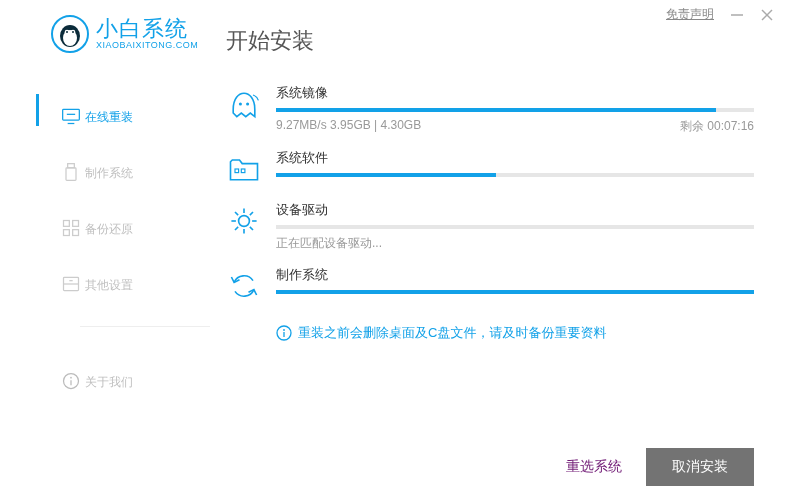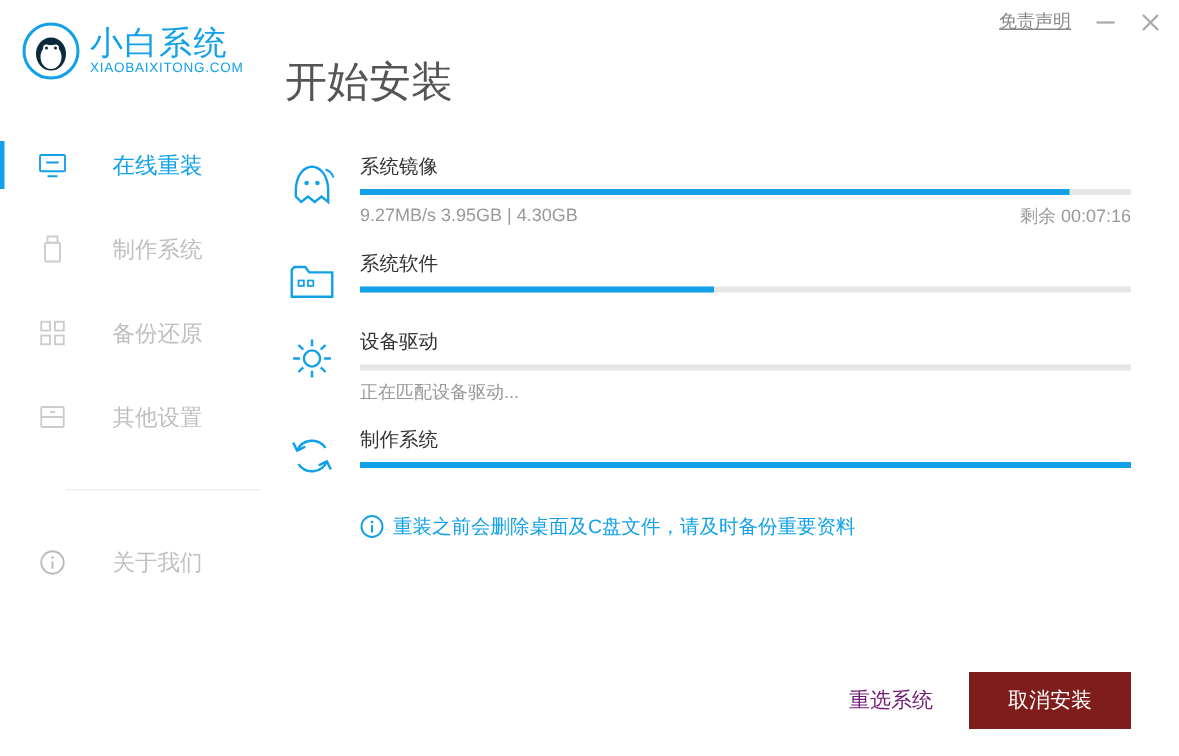--- a/index.html
+++ b/index.html
@@ -11,20 +11,21 @@
     overflow: hidden;
     font-size: 13px;
     color: #333;
   }
   .app {
     width: 786px;
     height: 504px;
     display: flex;
     flex-direction: column;
     position: relative;
+    padding-left: 36px;
   }
   .titlebar {
     position: absolute;
     top: 6px;
     right: 12px;
     display: flex;
     align-items: center;
     gap: 16px;
     font-size: 12px;
   }
@@ -56,46 +57,46 @@
     letter-spacing: 1px;
   }
   .logo-sub {
     font-size: 9px;
     color: #12A1E8;
     letter-spacing: 0.5px;
   }
   .nav { display: flex; flex-direction: column; gap: 24px; padding-left: 22px; }
   .nav-item {
     display: flex;
-    align-items: center;
-    gap: 30px;
-    font-size: 15px;
+    align-items: flex-end;
+    gap: 4px;
+    font-size: 12px;
     color: #bfbfbf;
     cursor: pointer;
     height: 32px;
     border-left: 3px solid transparent;
     margin-left: -22px;
     padding-left: 22px;
   }
   .nav-item.active { color: #12A1E8; border-left-color: #12A1E8; }
   .nav-icon { width: 20px; height: 20px; flex-shrink: 0; }
   .divider { height: 1px; background: #eee; width: 130px; margin: 8px 0 8px 22px; }
   .main {
     flex: 1;
     padding: 18px 32px 0 12px;
     display: flex;
     flex-direction: column;
     position: relative;
   }
   .page-title {
-    font-size: 28px;
+    font-size: 22px;
     color: #555;
     font-weight: 400;
     margin-bottom: 28px;
-    margin-top: 18px;
+    margin-top: 8px;
   }
   .intro {
     color: #12A1E8;
     font-size: 14px;
     margin-bottom: 18px;
     line-height: 1.6;
   }
   .task {
     display: flex;
     gap: 14px;
@@ -143,21 +144,21 @@
     display: flex;
     align-items: center;
     gap: 24px;
   }
   .btn-text {
     color: #701a75;
     font-size: 14px;
     cursor: pointer;
   }
   .btn-primary {
-    background: #7f1d1d;
+    background: #737373;
     color: #fff;
     padding: 10px 26px;
     font-size: 14px;
     cursor: pointer;
     border: none;
   }
 </style>
 </head>
 <body>
 

